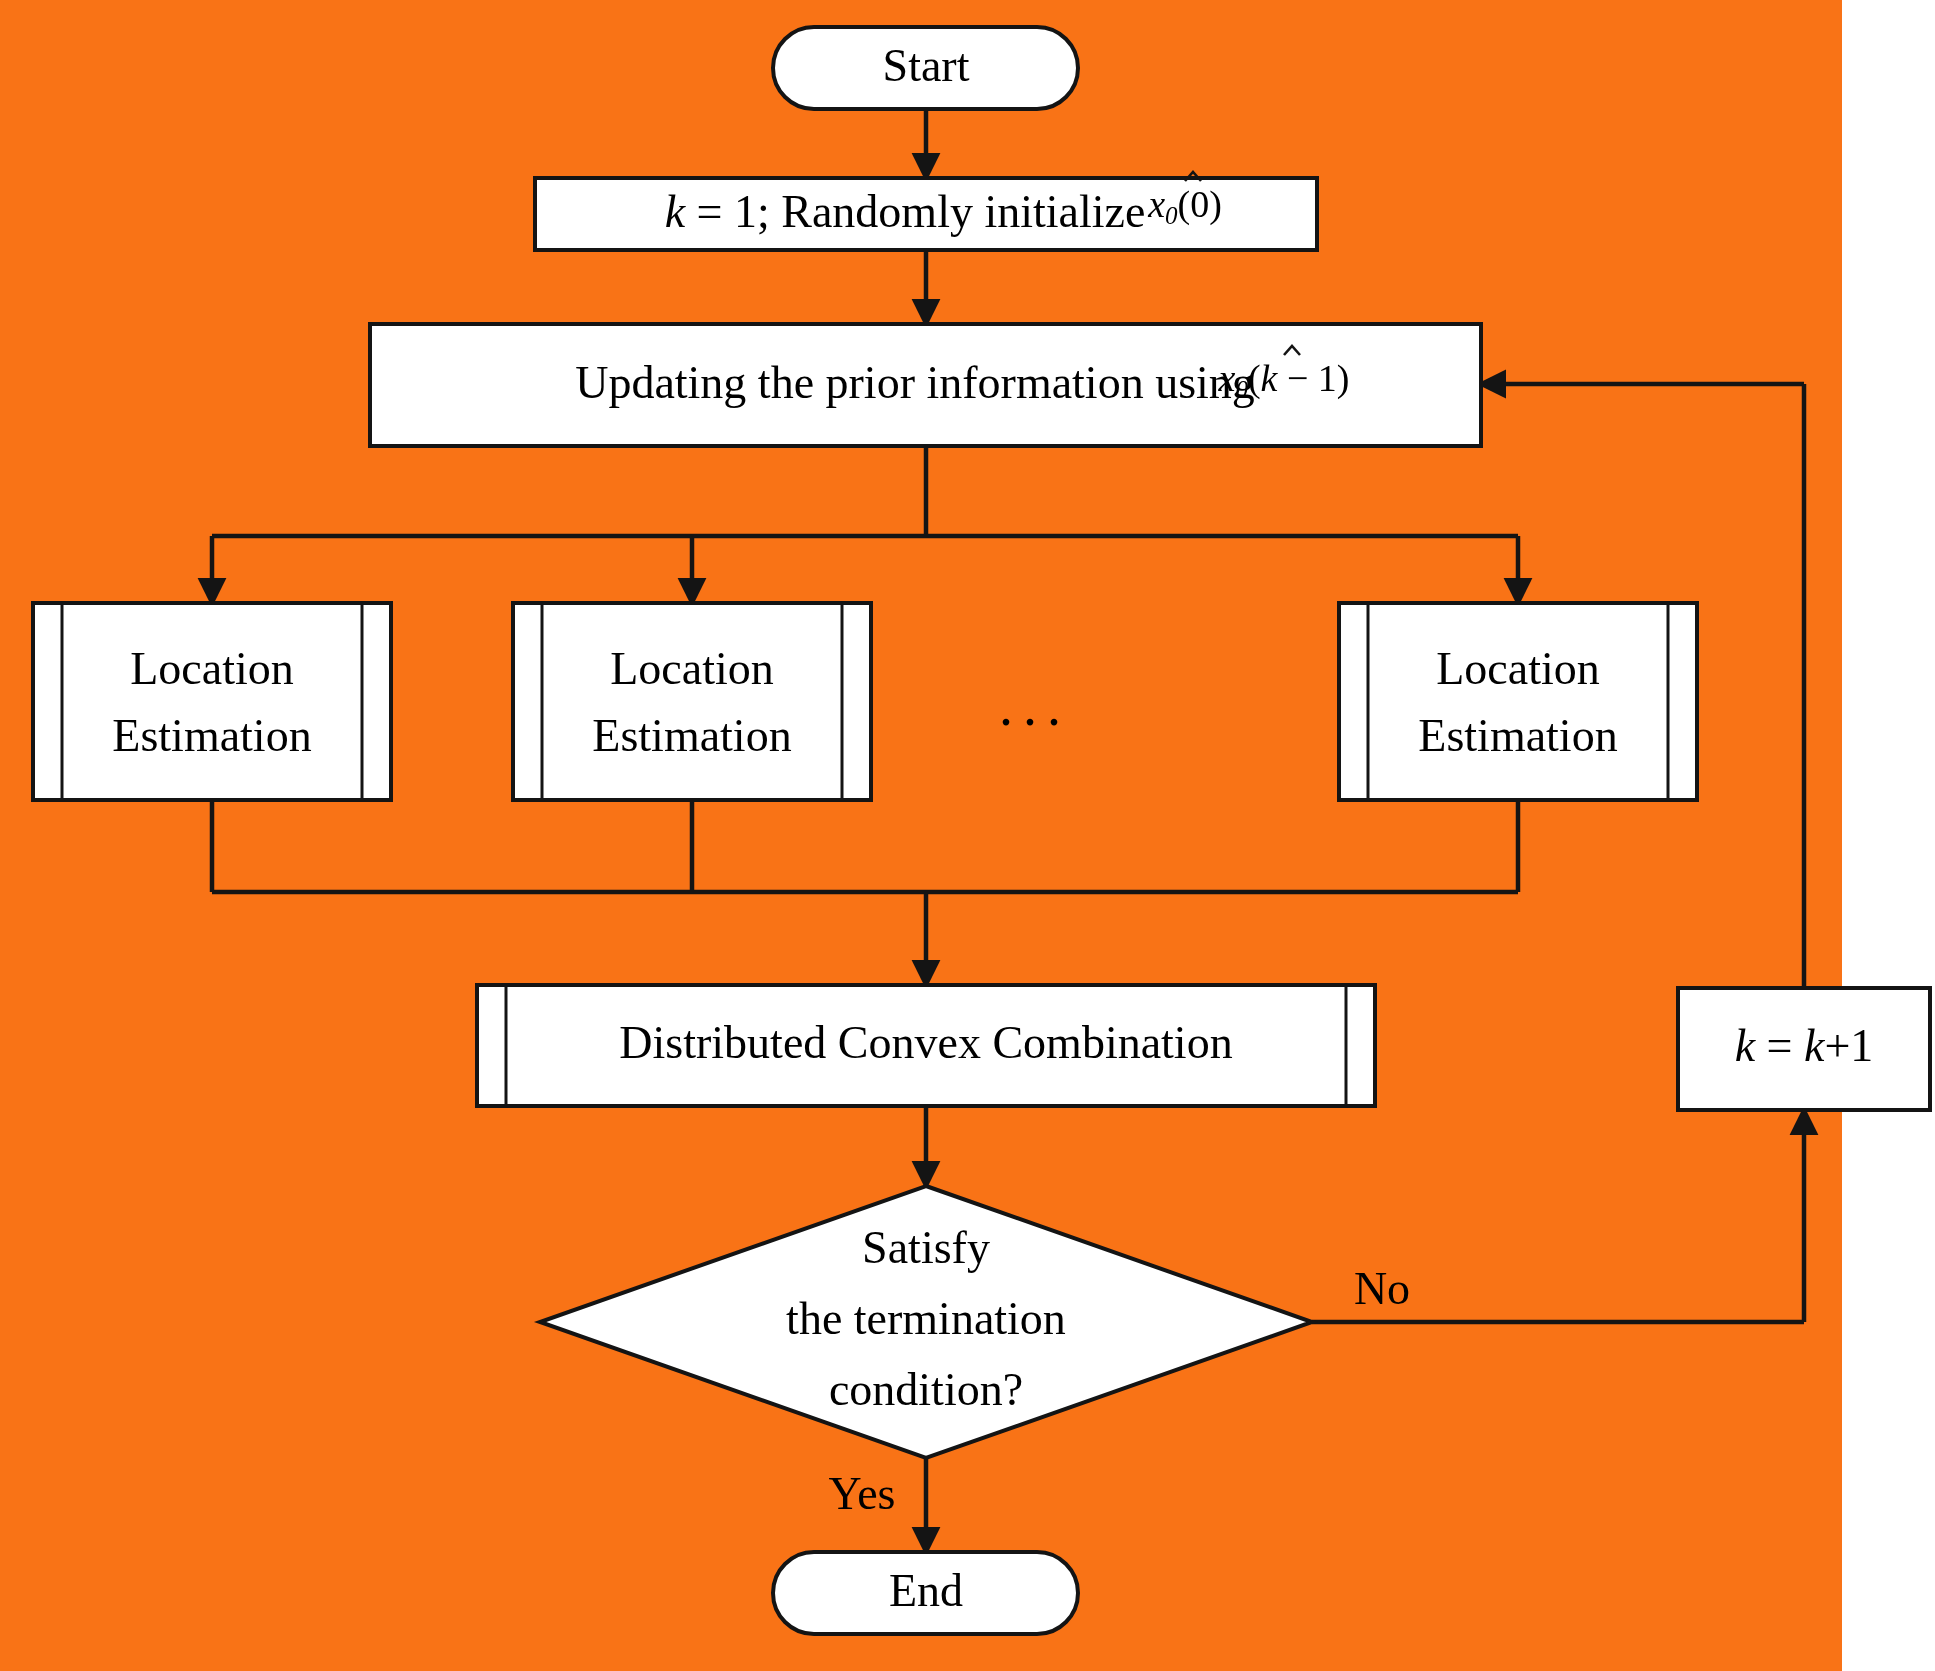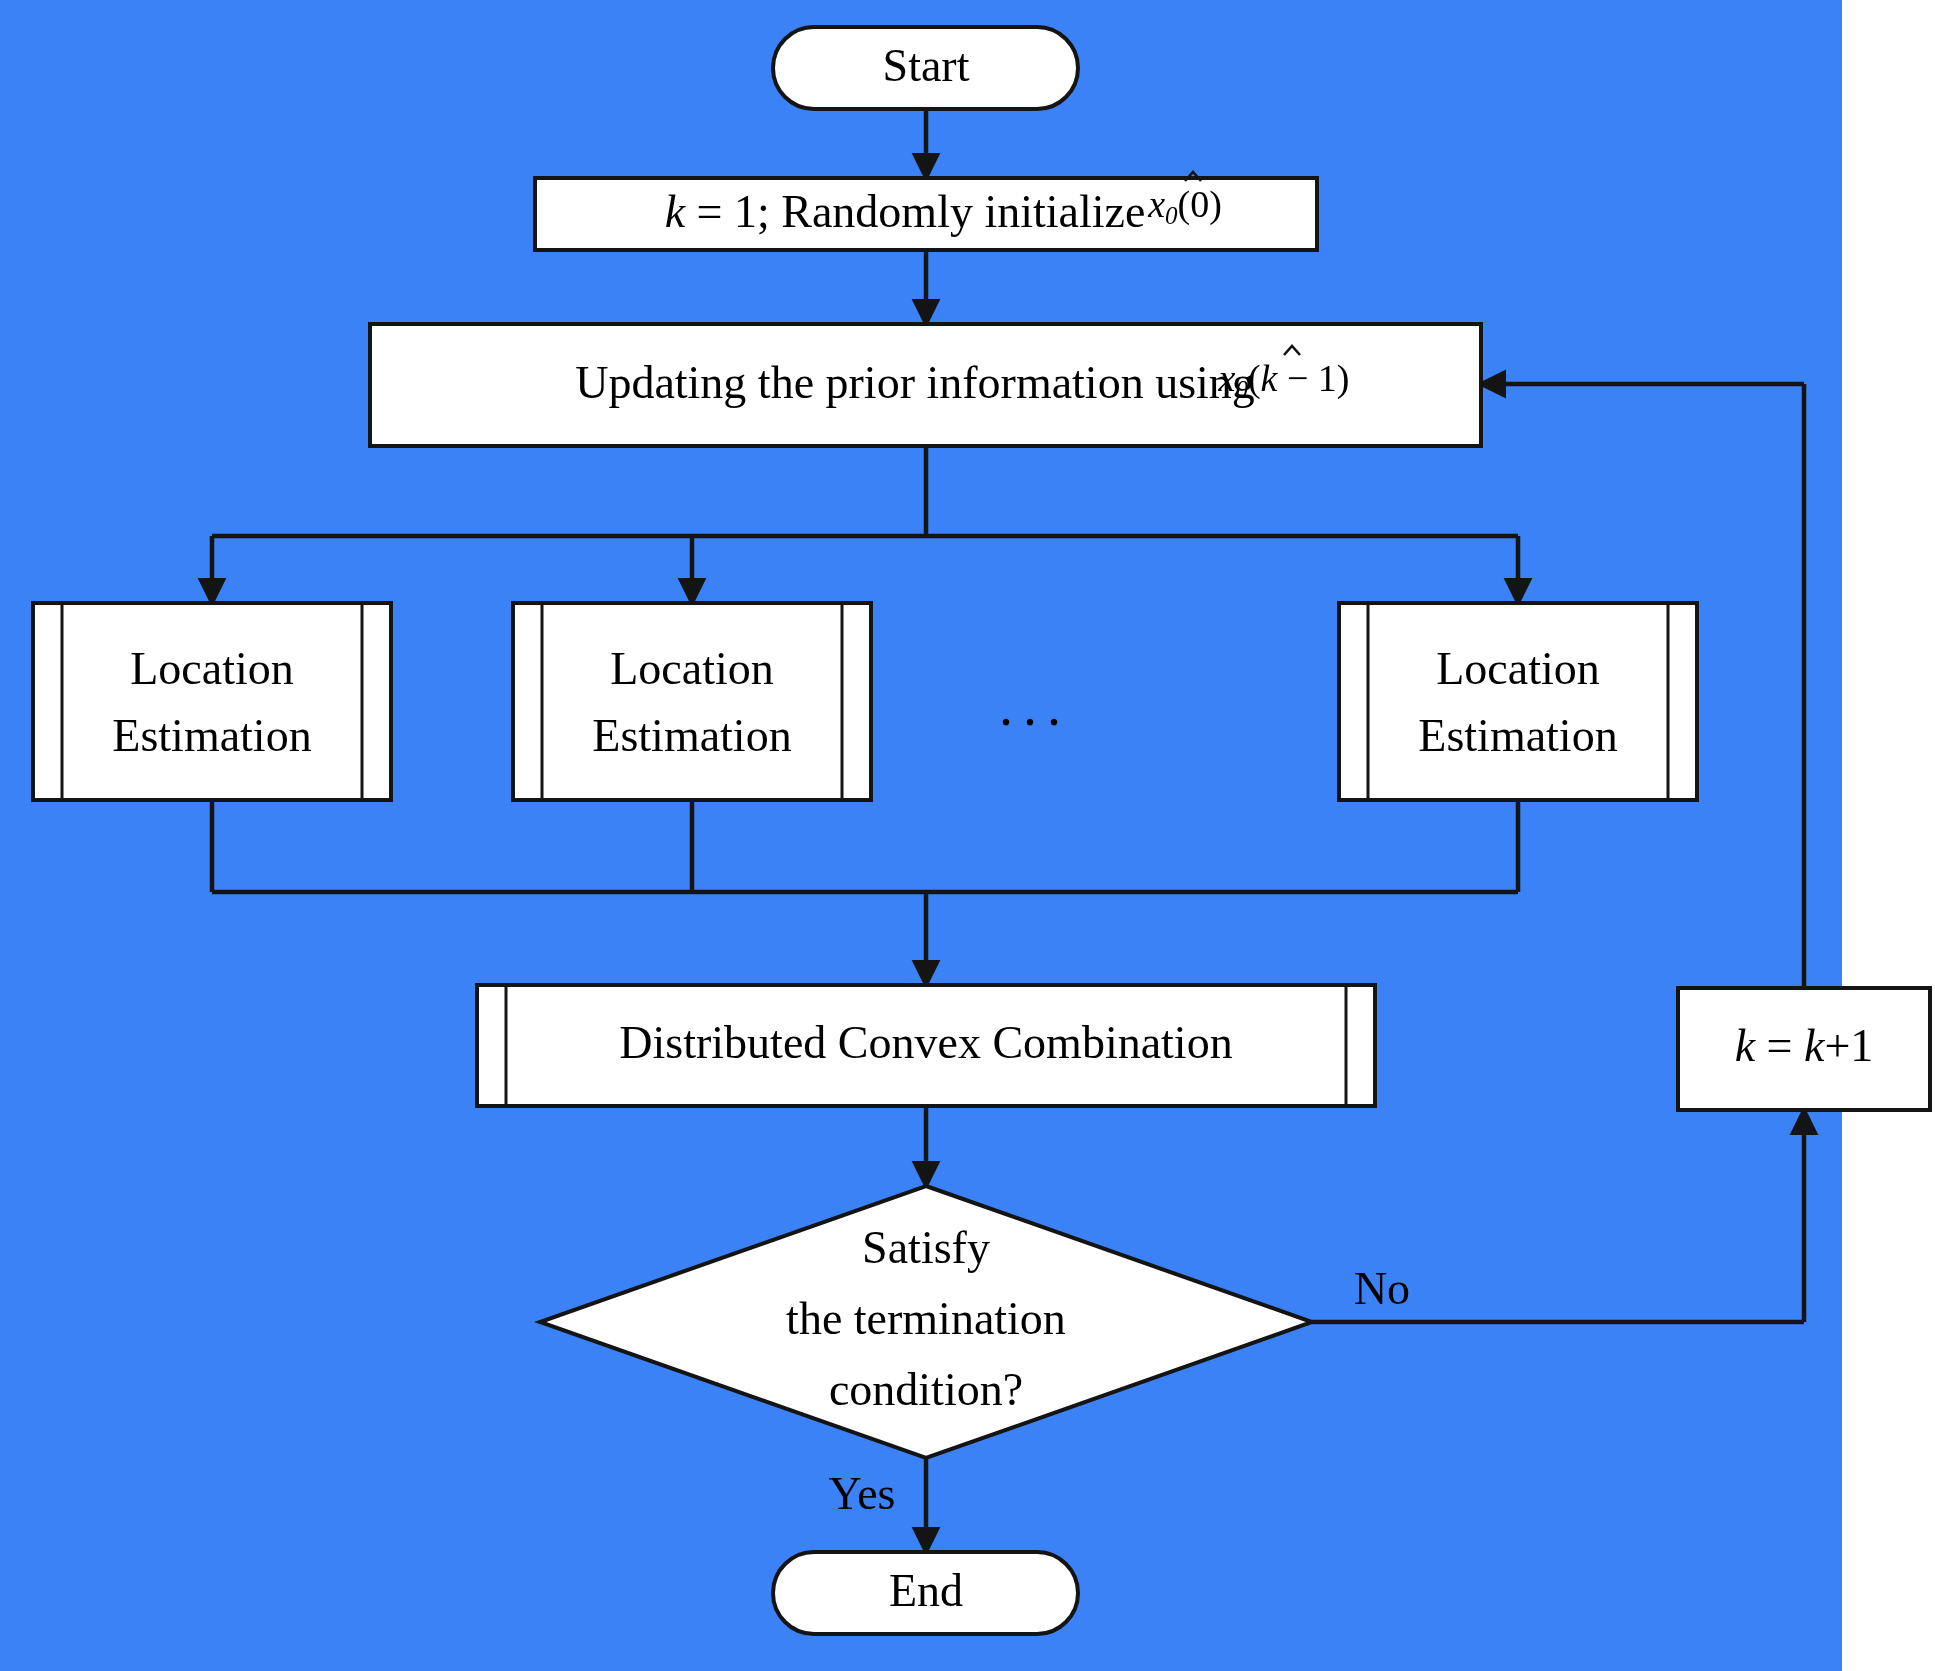--- a/index.html
+++ b/index.html
@@ -10,21 +10,21 @@
   body {
     width: 1935px;
     height: 1671px;
     font-family: "Liberation Serif", "DejaVu Serif", serif;
     overflow: hidden;
   }
   #flowchart-root {
     position: relative;
     width: 1842px;
     height: 1671px;
-    background: #3b82f6;
+    background: #f97316;
   }
   svg#diagram {
     display: block;
     width: 1935px;
     height: 1671px;
   }
   .shape-stroke {
     stroke: #141414;
     stroke-width: 4;
     fill: #ffffff;

